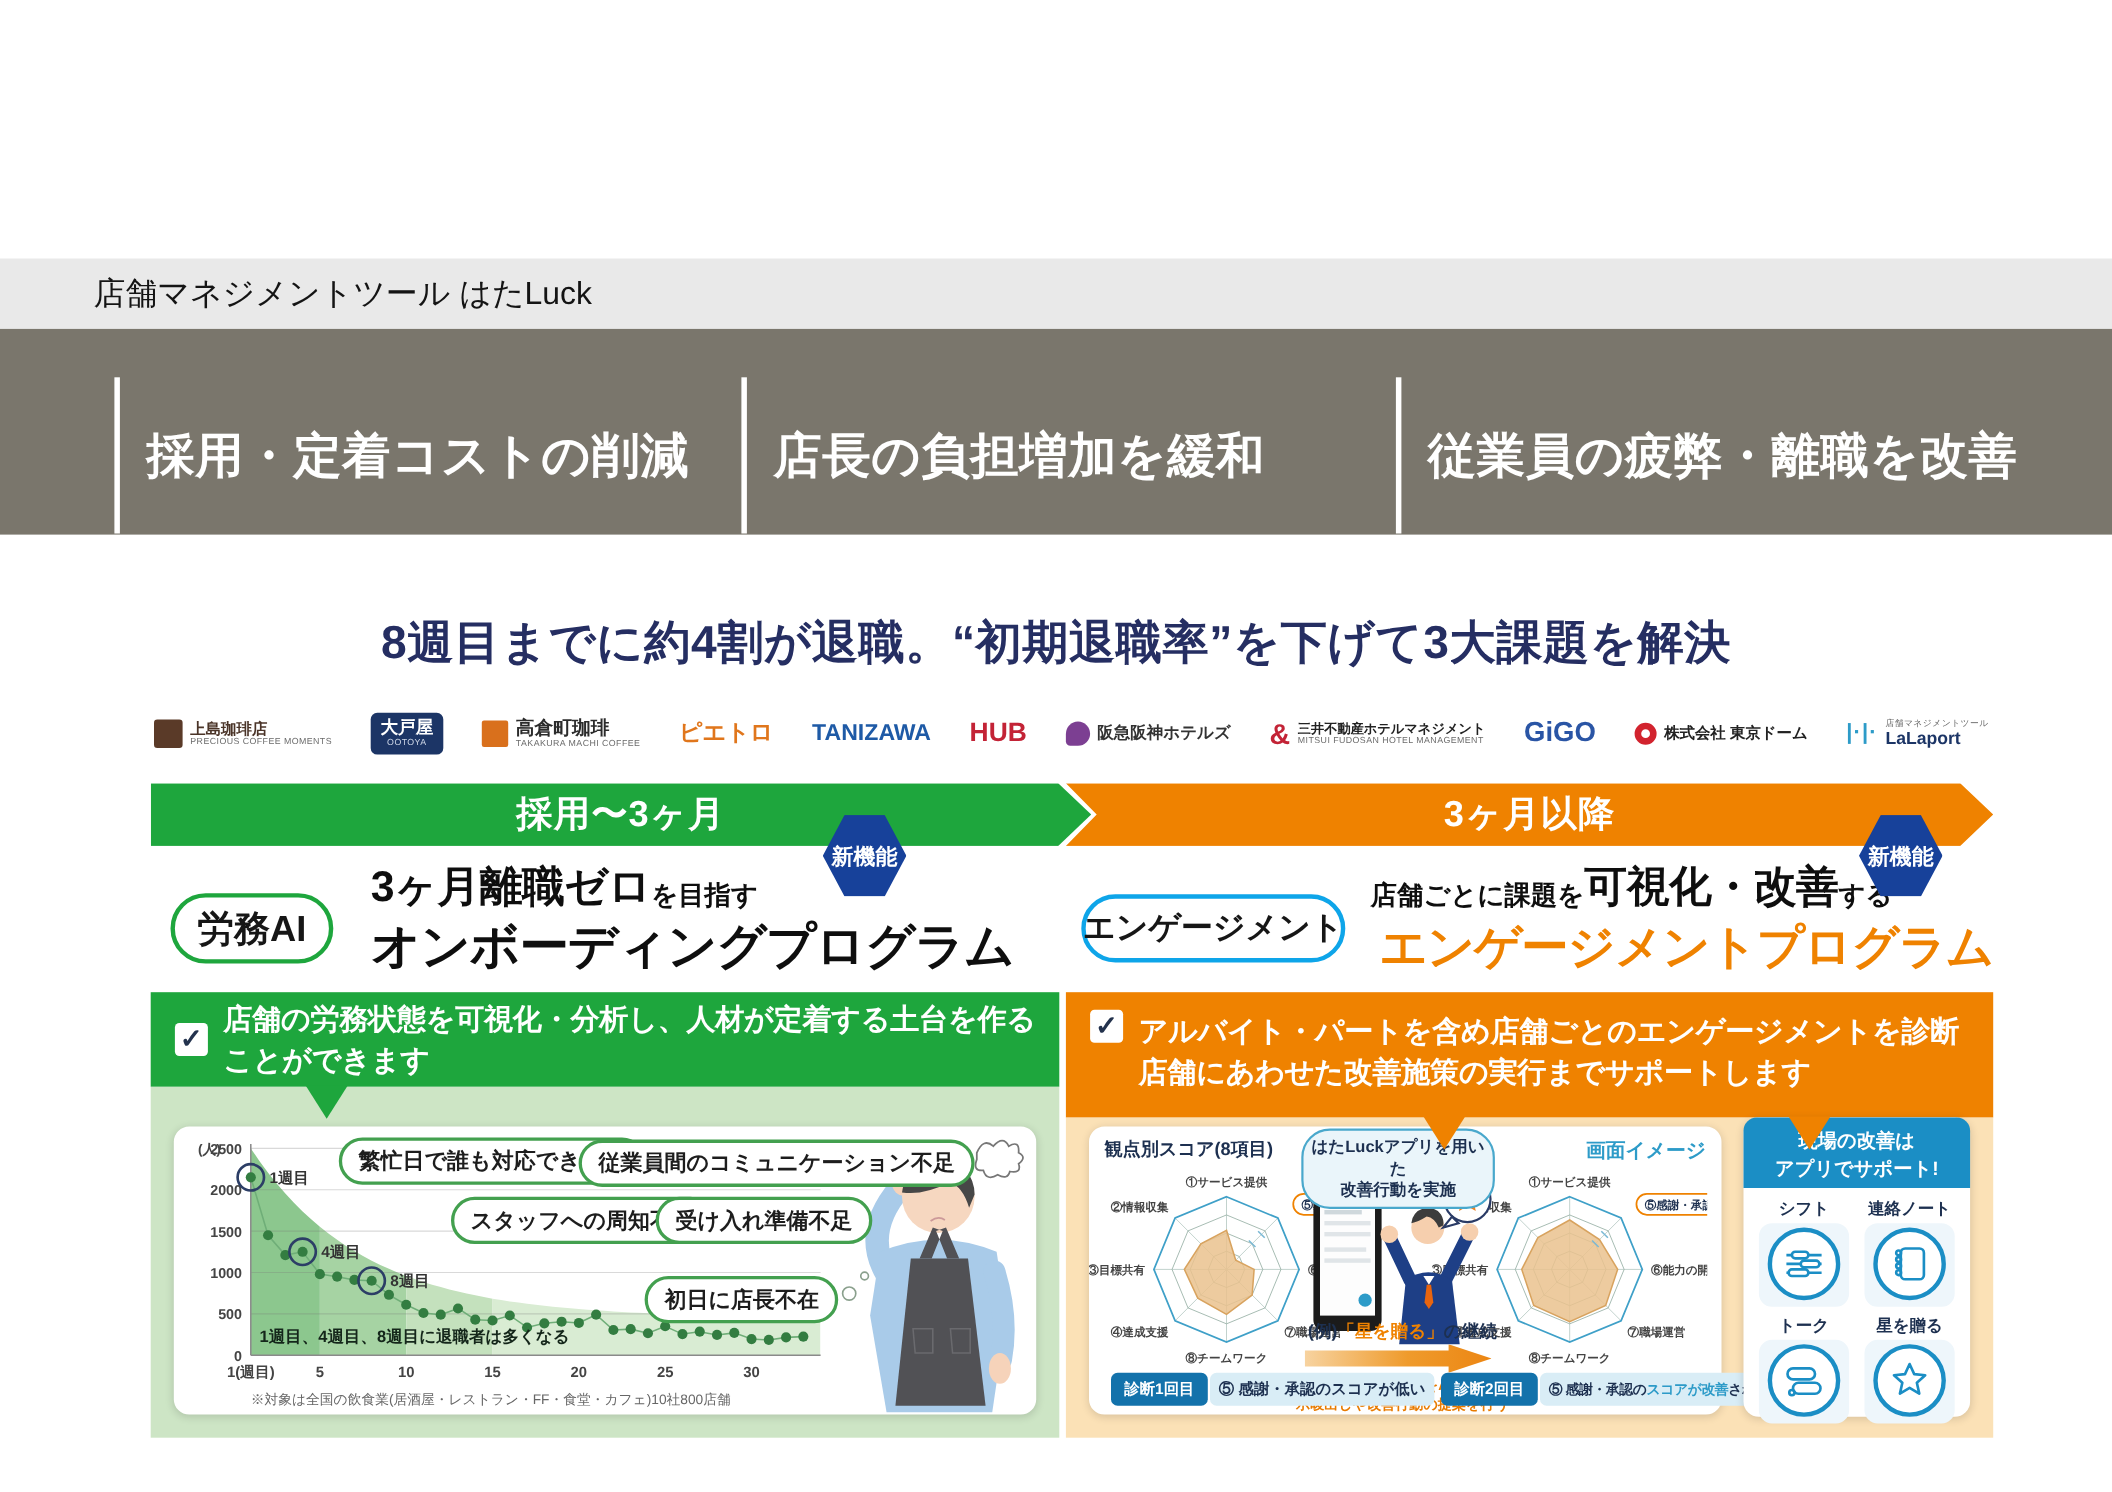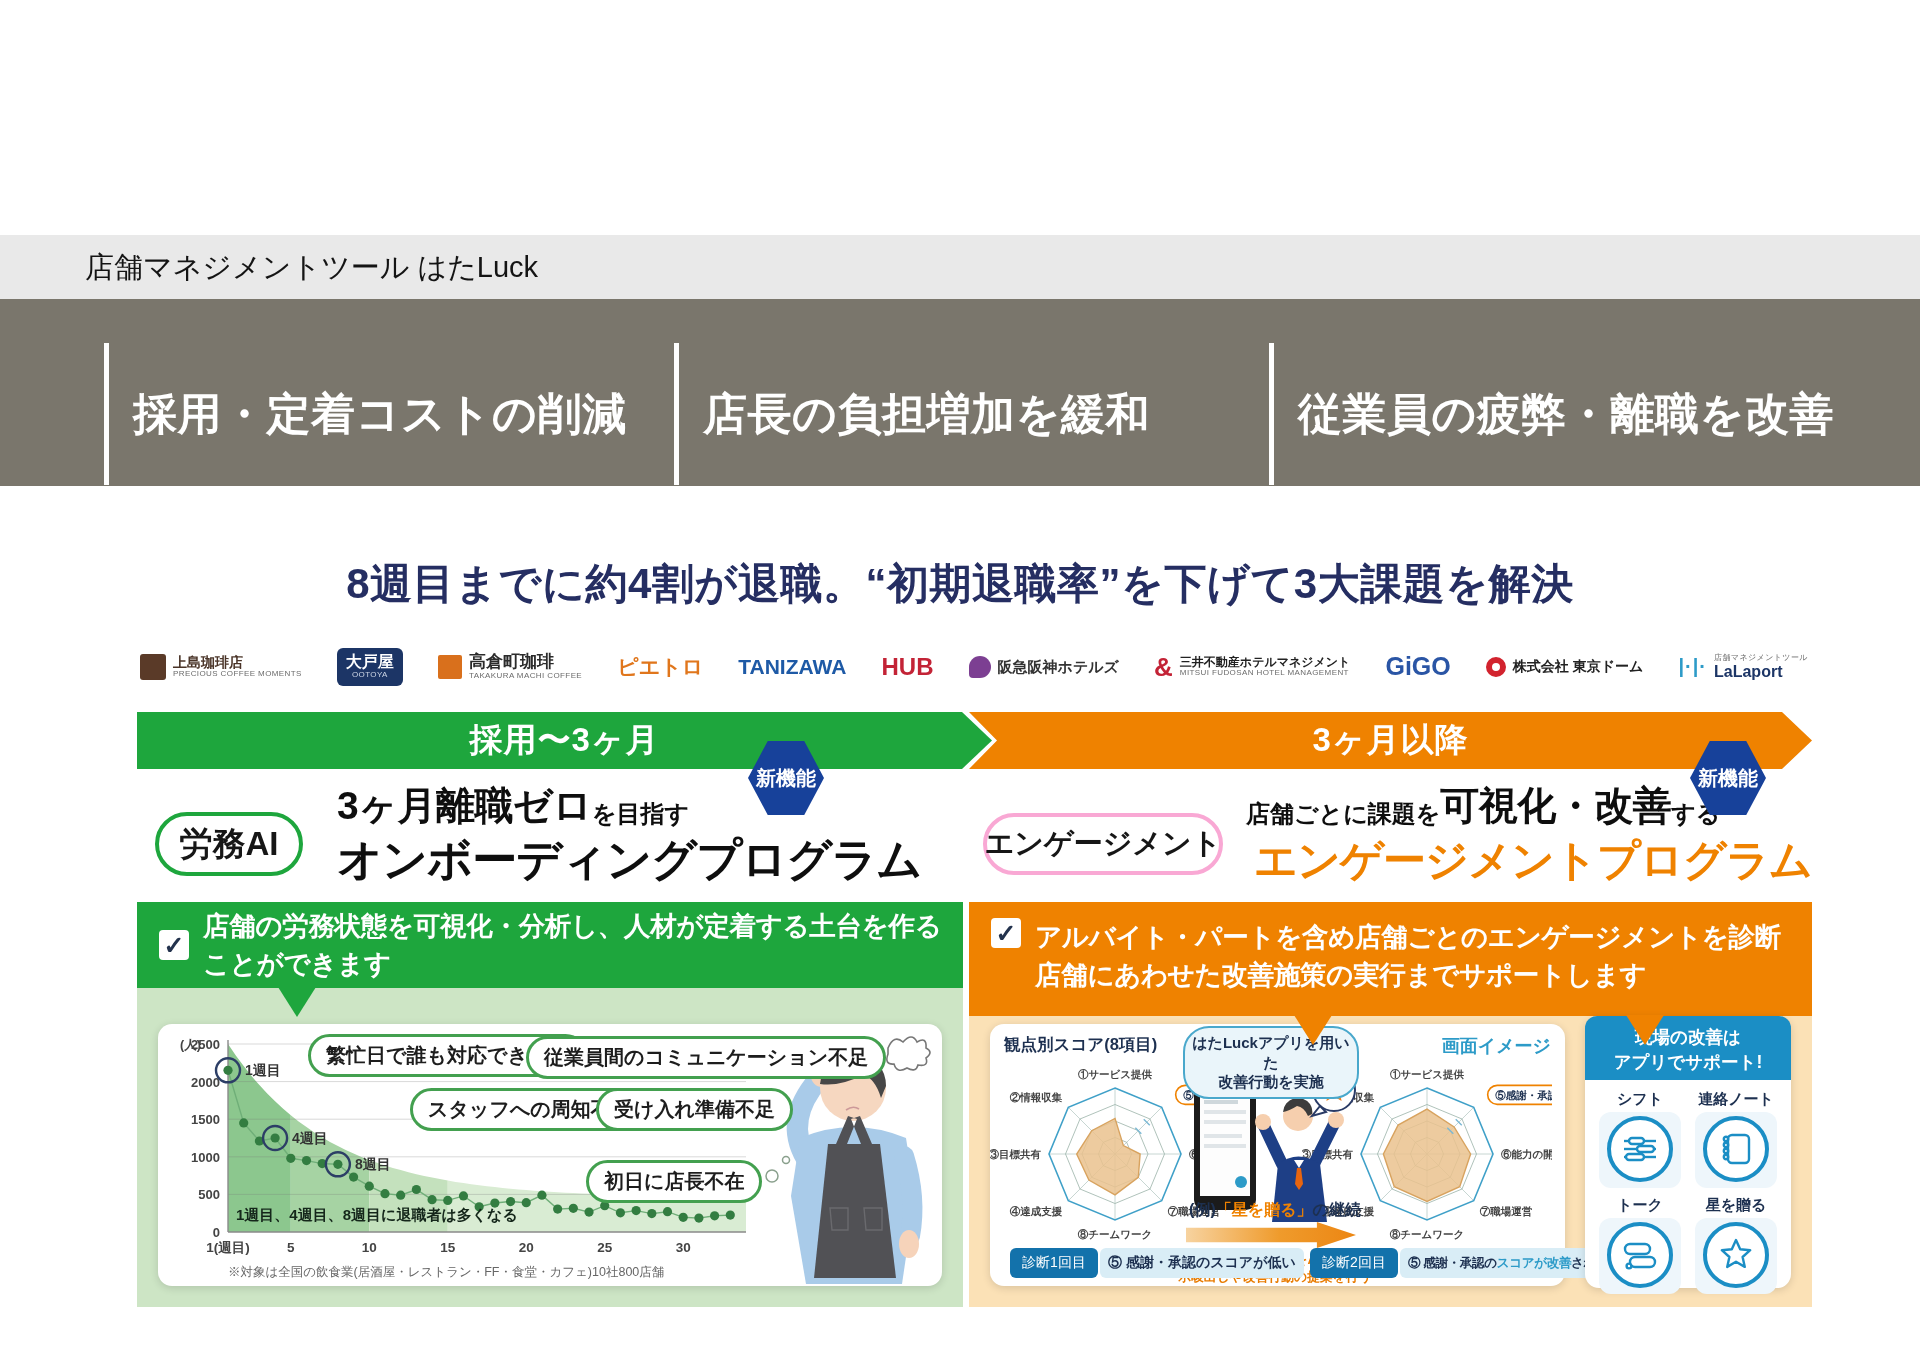--- a/index.html
+++ b/index.html
@@ -51,21 +51,21 @@
   .arrow-orange{left:969px;width:843px;background:#ef8200;
      clip-path:polygon(0 0,calc(100% - 30px) 0,100% 50%,calc(100% - 30px) 100%,0 100%,28px 50%);}
   .badge{position:absolute;top:741px;width:76px;height:74px;background:#17419a;color:#fff;
          font-size:20px;font-weight:800;display:flex;align-items:center;justify-content:center;
          clip-path:polygon(26% 0,74% 0,100% 50%,74% 100%,26% 100%,0 50%);z-index:5;}
 
   
   .pill{position:absolute;background:#fff;display:flex;align-items:center;justify-content:center;
         font-weight:800;color:#161616;border-radius:34px;white-space:nowrap;}
   .pill-left{left:155px;top:812px;width:148px;height:64px;border:4px solid #1ea63d;font-size:33px;}
-  .pill-right{left:983px;top:813px;width:240px;height:62px;border:4px solid #f9a8d4;font-size:29px;}
+  .pill-right{left:983px;top:813px;width:240px;height:62px;border:4px solid #0ea5e9;font-size:29px;}
   .lead{position:absolute;display:flex;align-items:flex-end;color:#0e0e0e;white-space:nowrap;}
   .lead .big{font-size:39px;font-weight:800;letter-spacing:-.5px;}
   .lead .small{font-size:24px;font-weight:700;padding-bottom:3px;}
   .lead-left{left:337px;top:779px;}
   .lead-right{left:1246px;top:779px;}
   .prog-title{position:absolute;font-weight:900;letter-spacing:-1px;white-space:nowrap;}
   .prog-title-left{left:337px;top:830px;font-size:45px;color:#0e0e0e;}
   .prog-title-right{left:1254px;top:832px;font-size:43px;color:#ef8200;}
 
   
@@ -99,21 +99,21 @@
             color:#1d3050;line-height:1.3;z-index:3;}
   .example{position:absolute;left:190px;top:176px;width:190px;text-align:center;font-size:16px;
            font-weight:800;color:#1d3050;white-space:nowrap;}
   .example .hl{color:#ef8200;}
   .mini-arrow{position:absolute;left:196px;top:198px;width:170px;height:26px;
       background:linear-gradient(90deg,#f7d3a0,#ef9b2c 55%,#ec8613);
       clip-path:polygon(0 22%,77% 22%,77% 0,100% 50%,77% 100%,77% 78%,0 78%);}
   .ai-note{position:absolute;left:168px;top:227px;width:234px;text-align:center;font-size:12.8px;
            font-weight:800;color:#e87b00;line-height:1.35;}
   .diag-badge{position:absolute;top:224px;width:88px;height:30px;background:#1372ab;color:#fff;
-              border-radius:6px;font-size:14px;font-weight:400;display:flex;align-items:center;justify-content:center;}
+              border-radius:6px;font-size:14px;font-weight:700;display:flex;align-items:center;justify-content:center;}
   .diag-box{position:absolute;top:224px;height:30px;background:#d9edf6;border-radius:6px;color:#1d3050;
             font-weight:800;display:flex;align-items:center;padding:0 8px;white-space:nowrap;}
   .diag-box .hl{color:#2d9bc8;}
 
   
   .card-app{left:1585px;top:1016px;width:206px;height:272px;}
   .app-hdr{height:64px;background:#1b8ec5;border-radius:12px 12px 0 0;color:#fff;text-align:center;
            font-size:17.5px;font-weight:800;line-height:1.4;padding-top:9px;box-sizing:border-box;}
   .app-grid{display:grid;grid-template-columns:1fr 1fr;gap:6px 6px;padding:8px 10px;}
   .app-item{text-align:center;}

